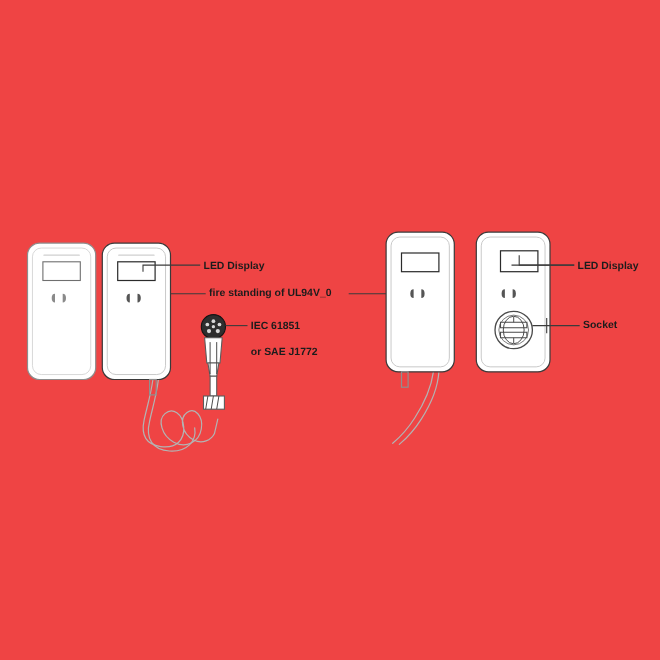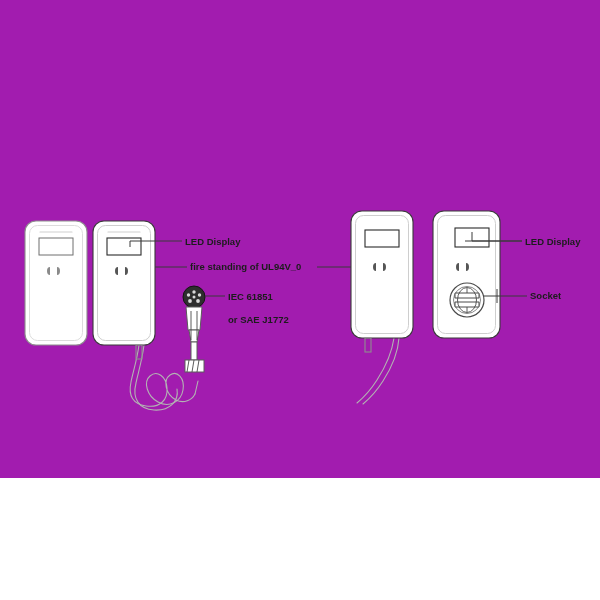--- a/index.html
+++ b/index.html
@@ -4,22 +4,22 @@
 <title>EV Charger Diagram</title>
 <style>
   html, body {
     margin: 0;
     padding: 0;
     background: #ffffff;
   }
   #stage {
     position: relative;
     width: 600px;
-    height: 478px;
-    background: #a21caf;
+    height: 600px;
+    background: #ef4444;
     overflow: hidden;
     font-family: "Liberation Sans", sans-serif;
   }
   #diagram-svg {
     position: absolute;
     left: 0;
     top: 0;
     width: 600px;
     height: 600px;
     display: block;

